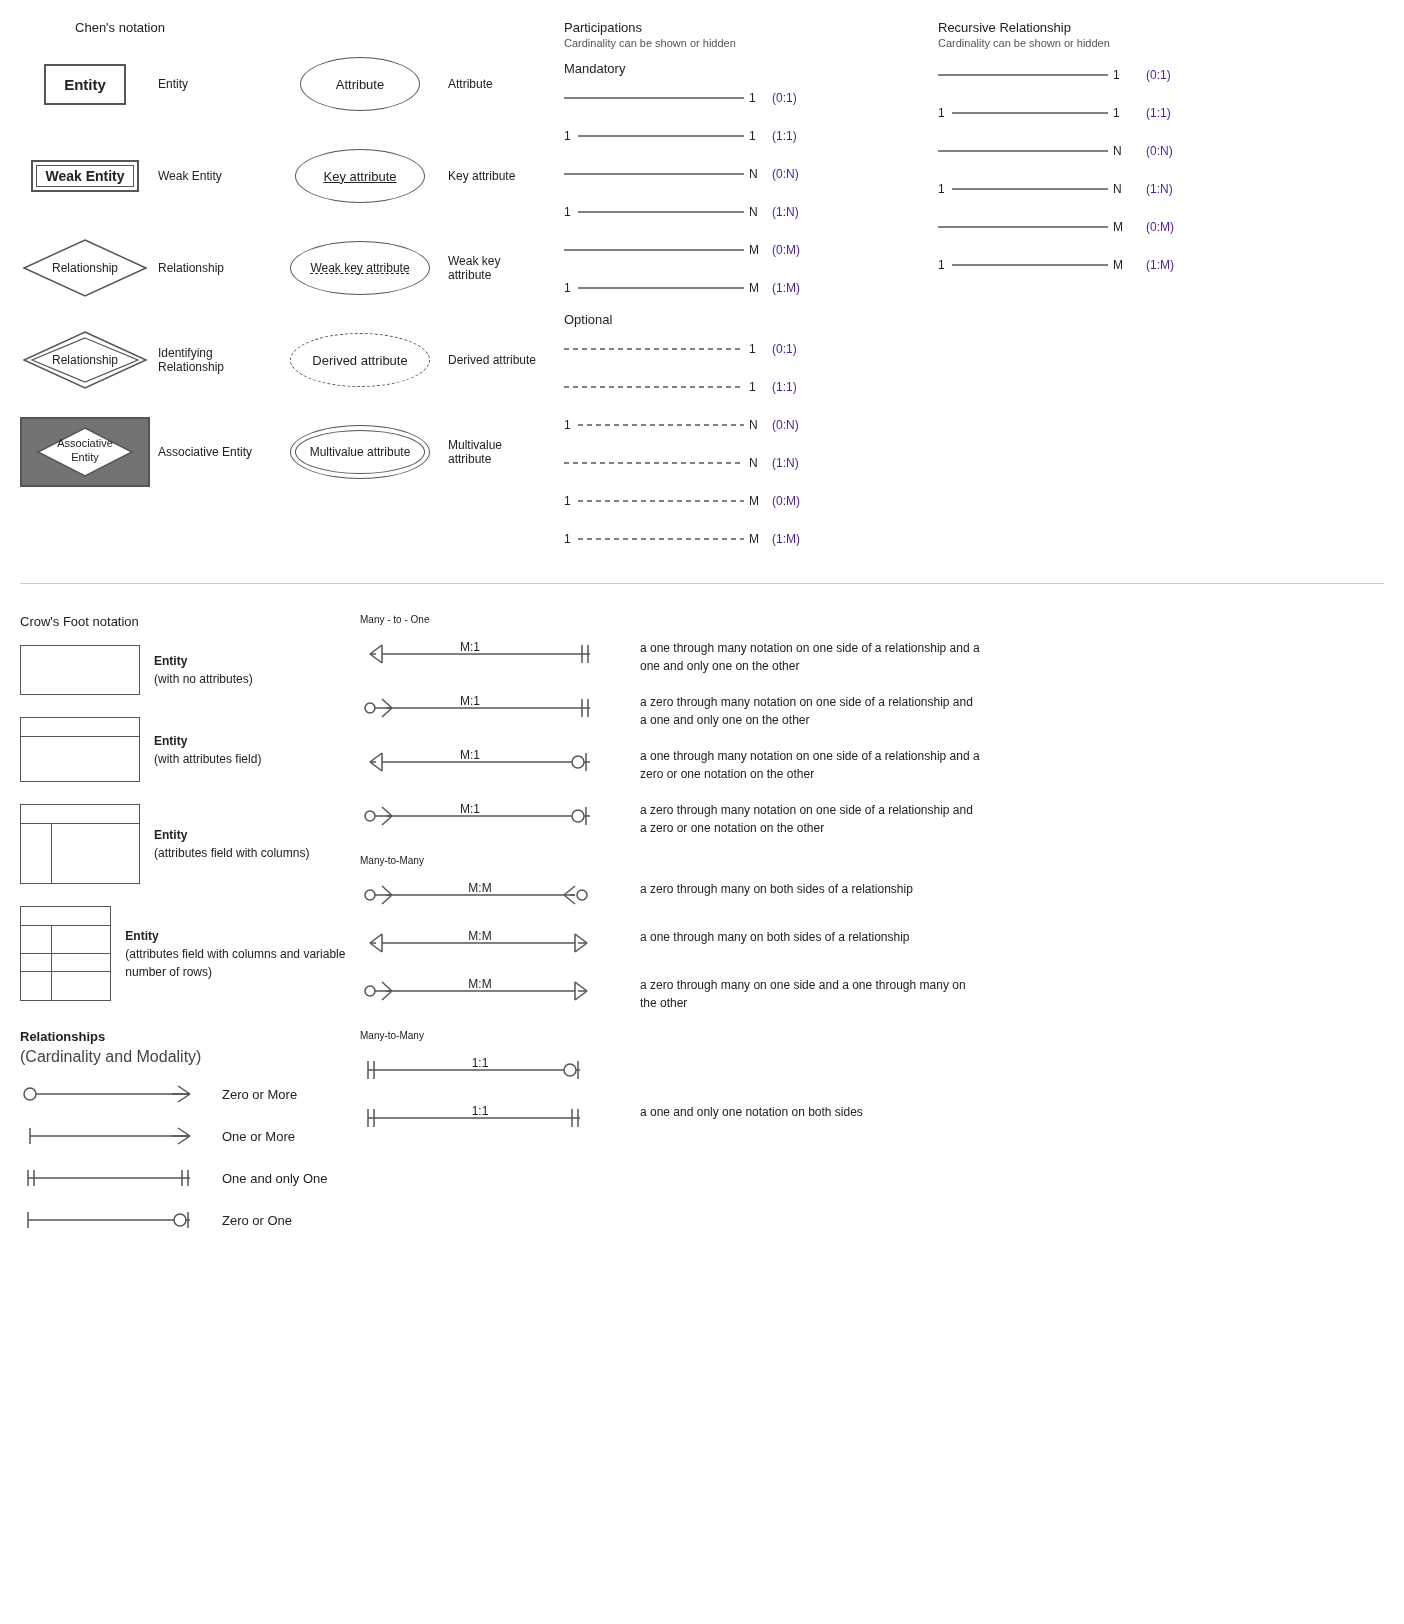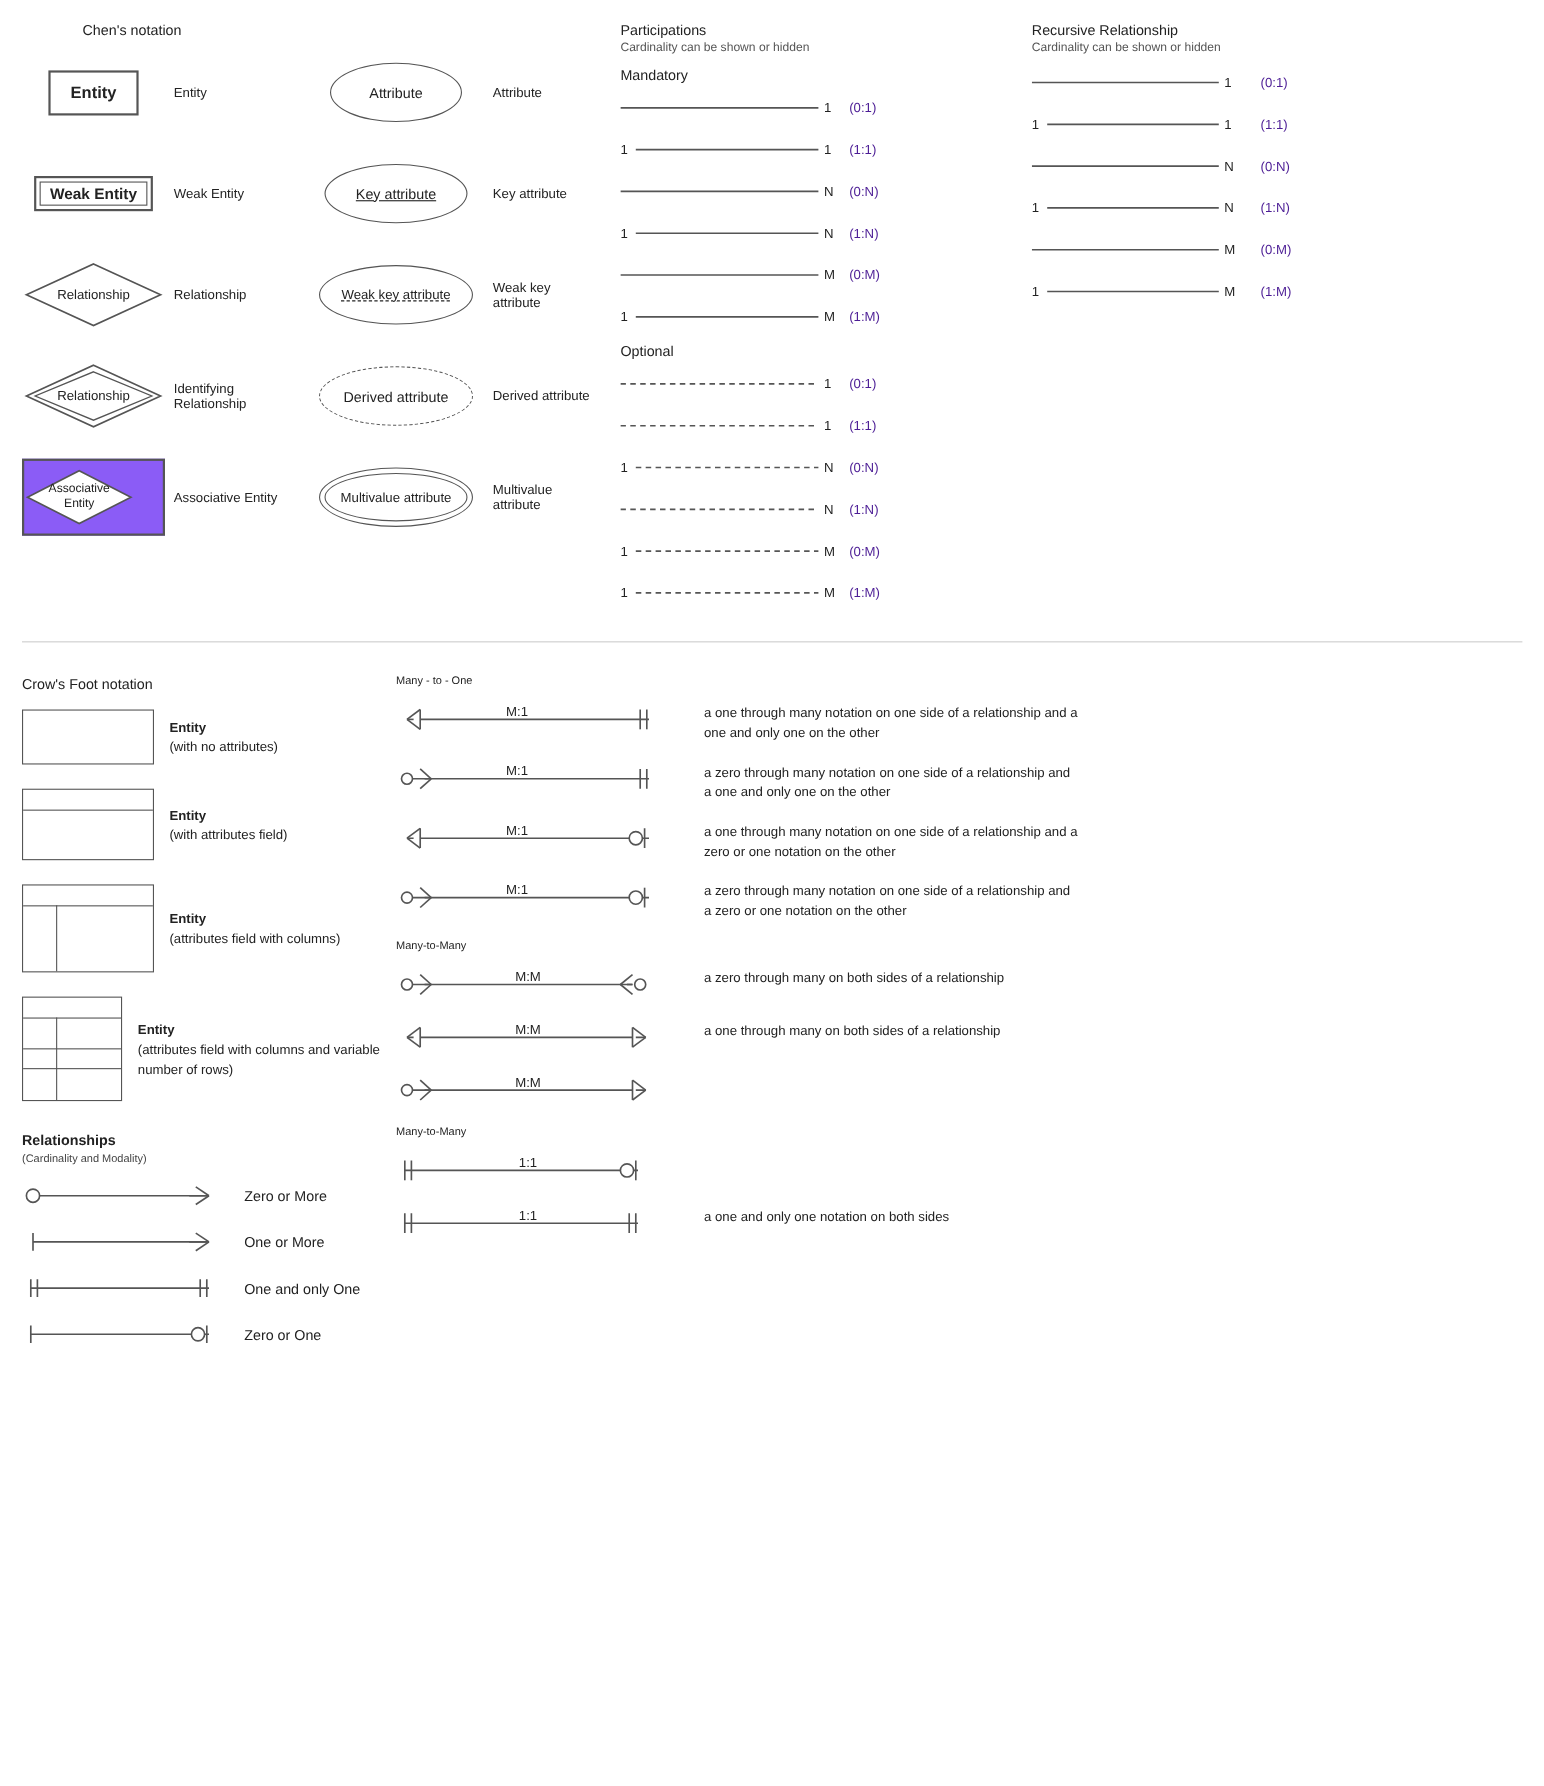--- a/index.html
+++ b/index.html
@@ -167,21 +167,22 @@
     }
 
     
     .associative-wrap {
       width: 130px;
       height: 70px;
       border: 2px solid #555;
       position: relative;
       display: flex;
       align-items: center;
-      background: #8b5cf6;
+      justify-content: center;
+      background: #737373;
     }
 
     
     .participations-panel {
       width: 370px;
       flex-shrink: 0;
     }
 
     .participations-header {
       font-size: 13px;
@@ -299,21 +300,21 @@
     .rel-section {
       margin-top: 28px;
     }
 
     .rel-header {
       font-size: 13px;
       font-weight: bold;
       margin-bottom: 4px;
     }
     .rel-subheader {
-      font-size: 10px;
+      font-size: 16px;
       color: #444;
       margin-bottom: 16px;
     }
 
     .rel-row {
       display: flex;
       align-items: center;
       margin-bottom: 18px;
     }
 
@@ -872,20 +873,21 @@
             <line x1="26" y1="15" x2="32" y2="15" stroke="#555" stroke-width="1.5"></line>
             <line x1="15" y1="15" x2="215" y2="15" stroke="#555" stroke-width="1.5"></line>
             <text x="120" y="12" font-size="12" fill="#222" text-anchor="middle">M:M</text>
 
             <line x1="215" y1="6" x2="227" y2="15" stroke="#555" stroke-width="1.5"></line>
             <line x1="215" y1="24" x2="227" y2="15" stroke="#555" stroke-width="1.5"></line>
             <line x1="218" y1="15" x2="227" y2="15" stroke="#555" stroke-width="1.5"></line>
             <line x1="215" y1="6" x2="215" y2="24" stroke="#555" stroke-width="1.5"></line>
           </svg>
         </div>
+        <div class="cf-desc">a zero through many on one side and a one through many on the other</div>
       </div>
 
       <div style="margin-top:12px;" class="cf-many-header">Many-to-Many</div>
 
       <div class="cf-row">
         <div class="cf-line-area">
           <svg width="280" height="30">
 
             <line x1="8" y1="6" x2="8" y2="24" stroke="#555" stroke-width="1.5"></line>
             <line x1="14" y1="6" x2="14" y2="24" stroke="#555" stroke-width="1.5"></line>

